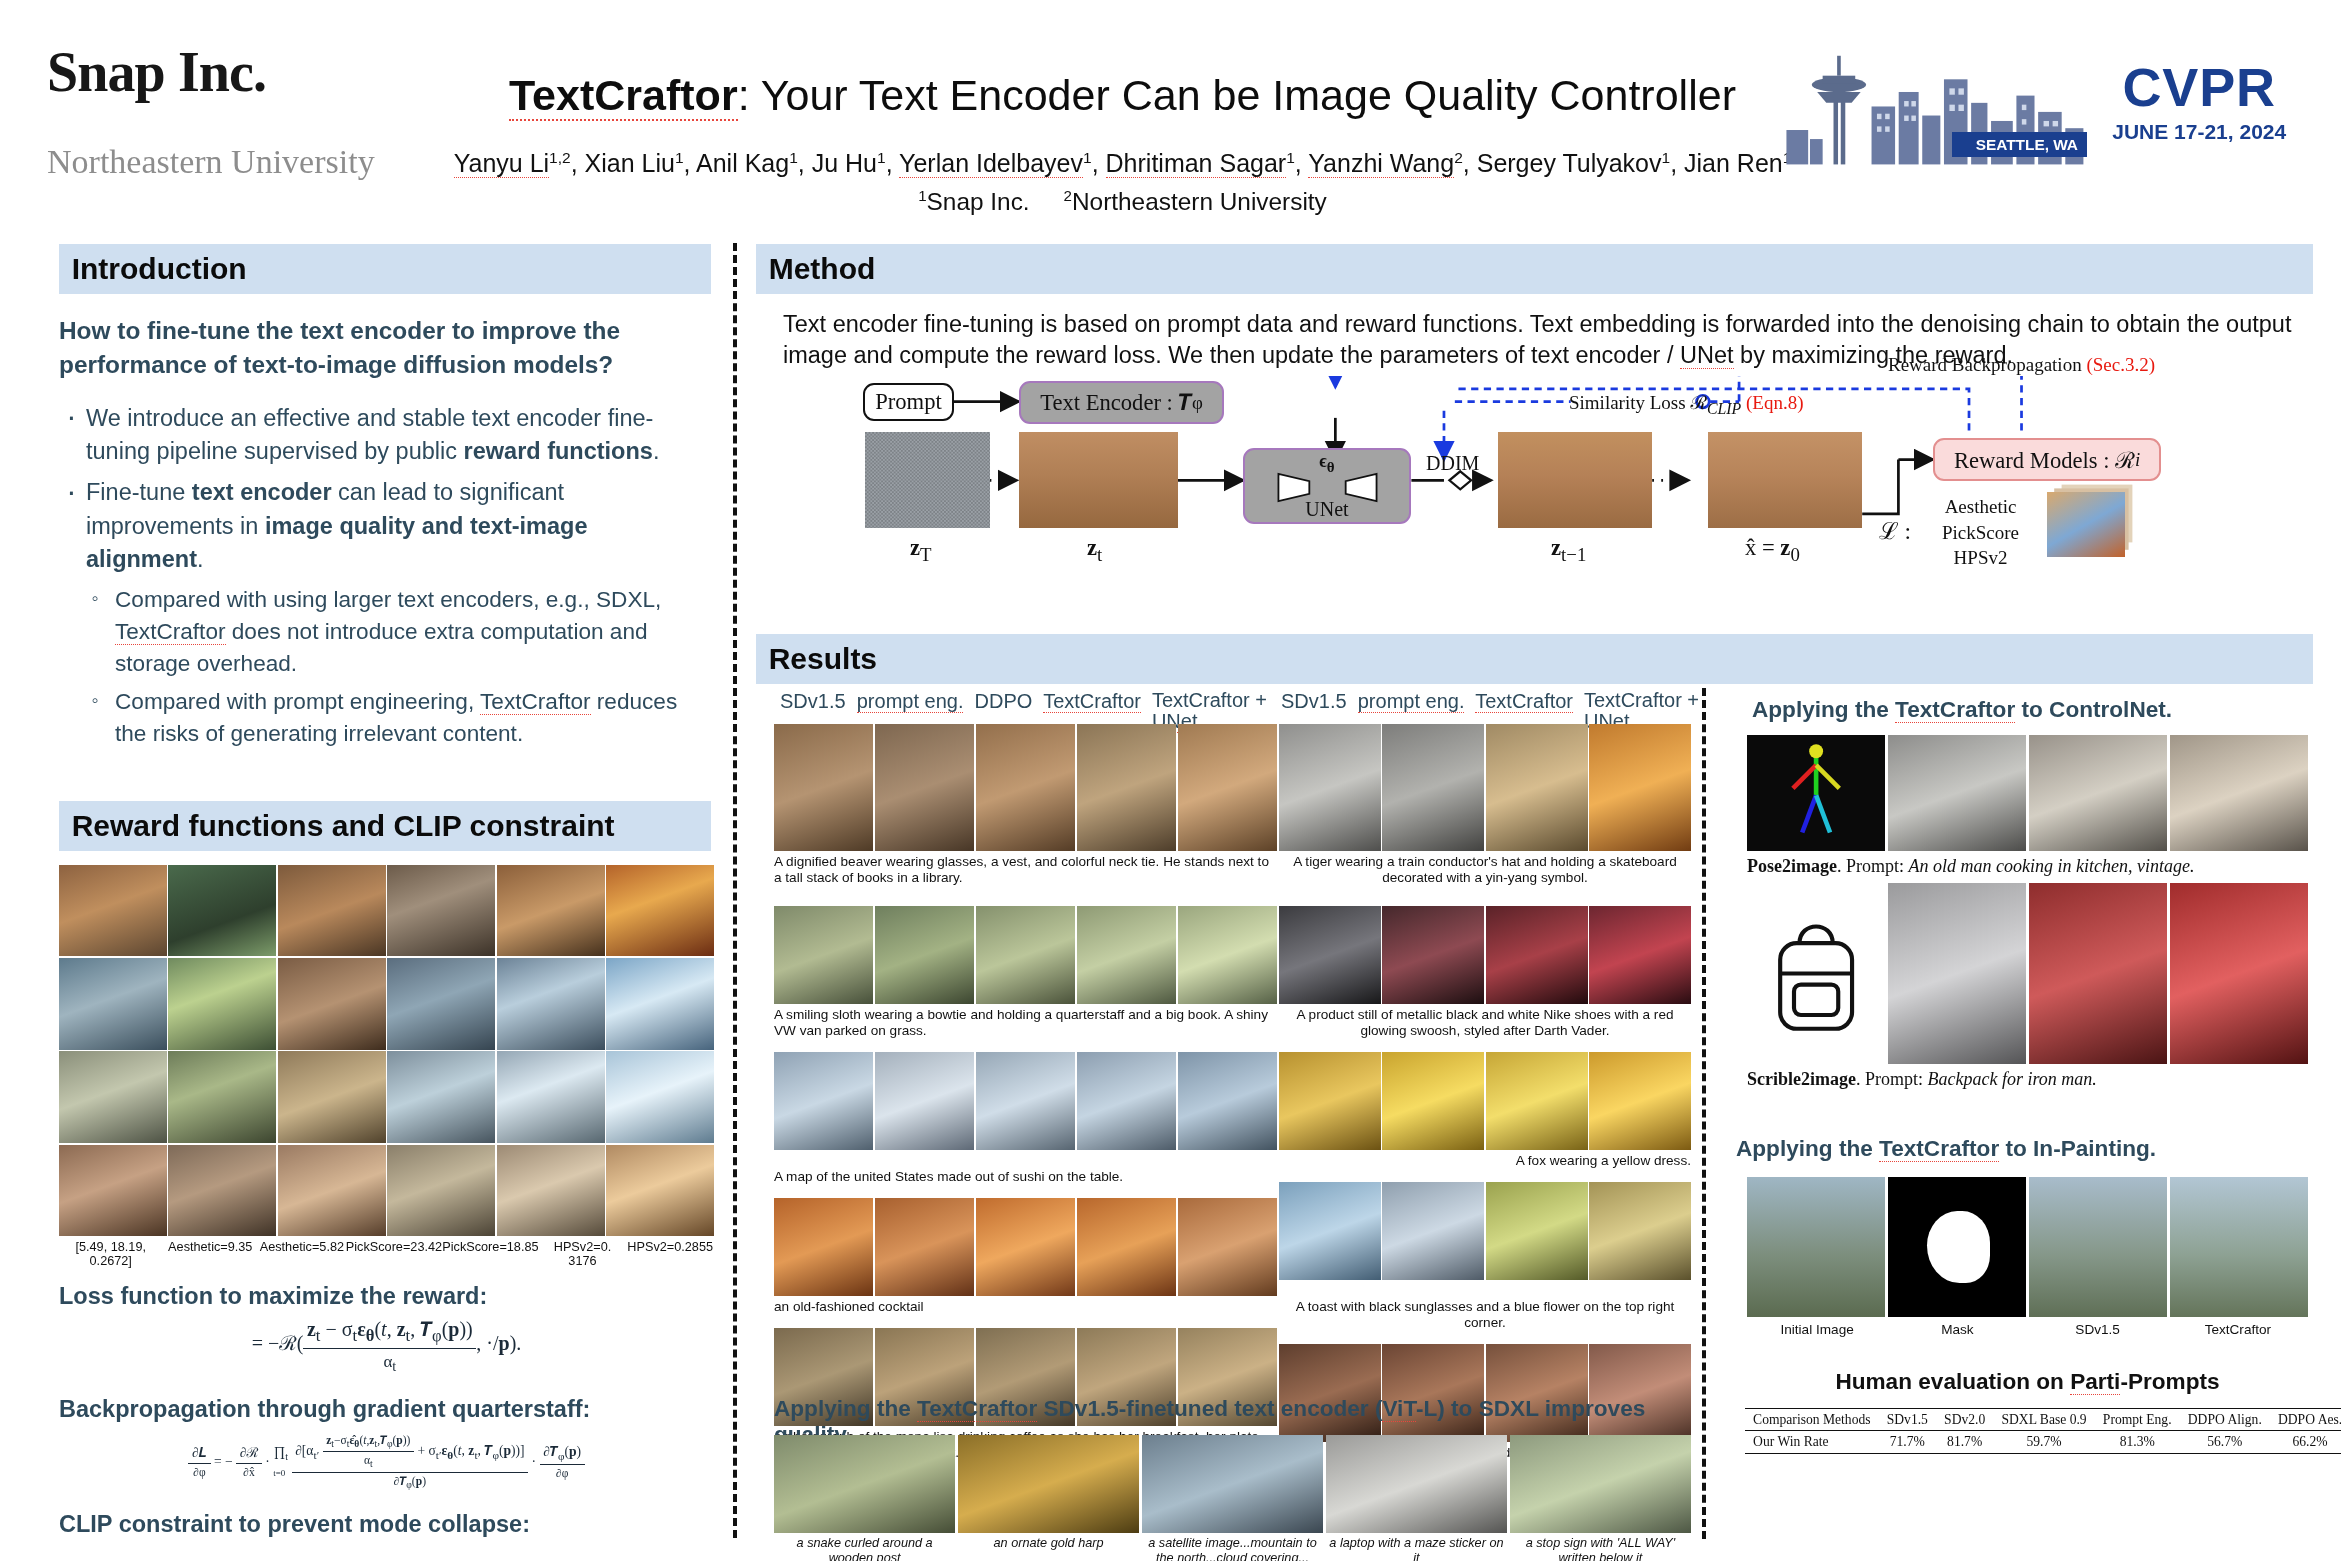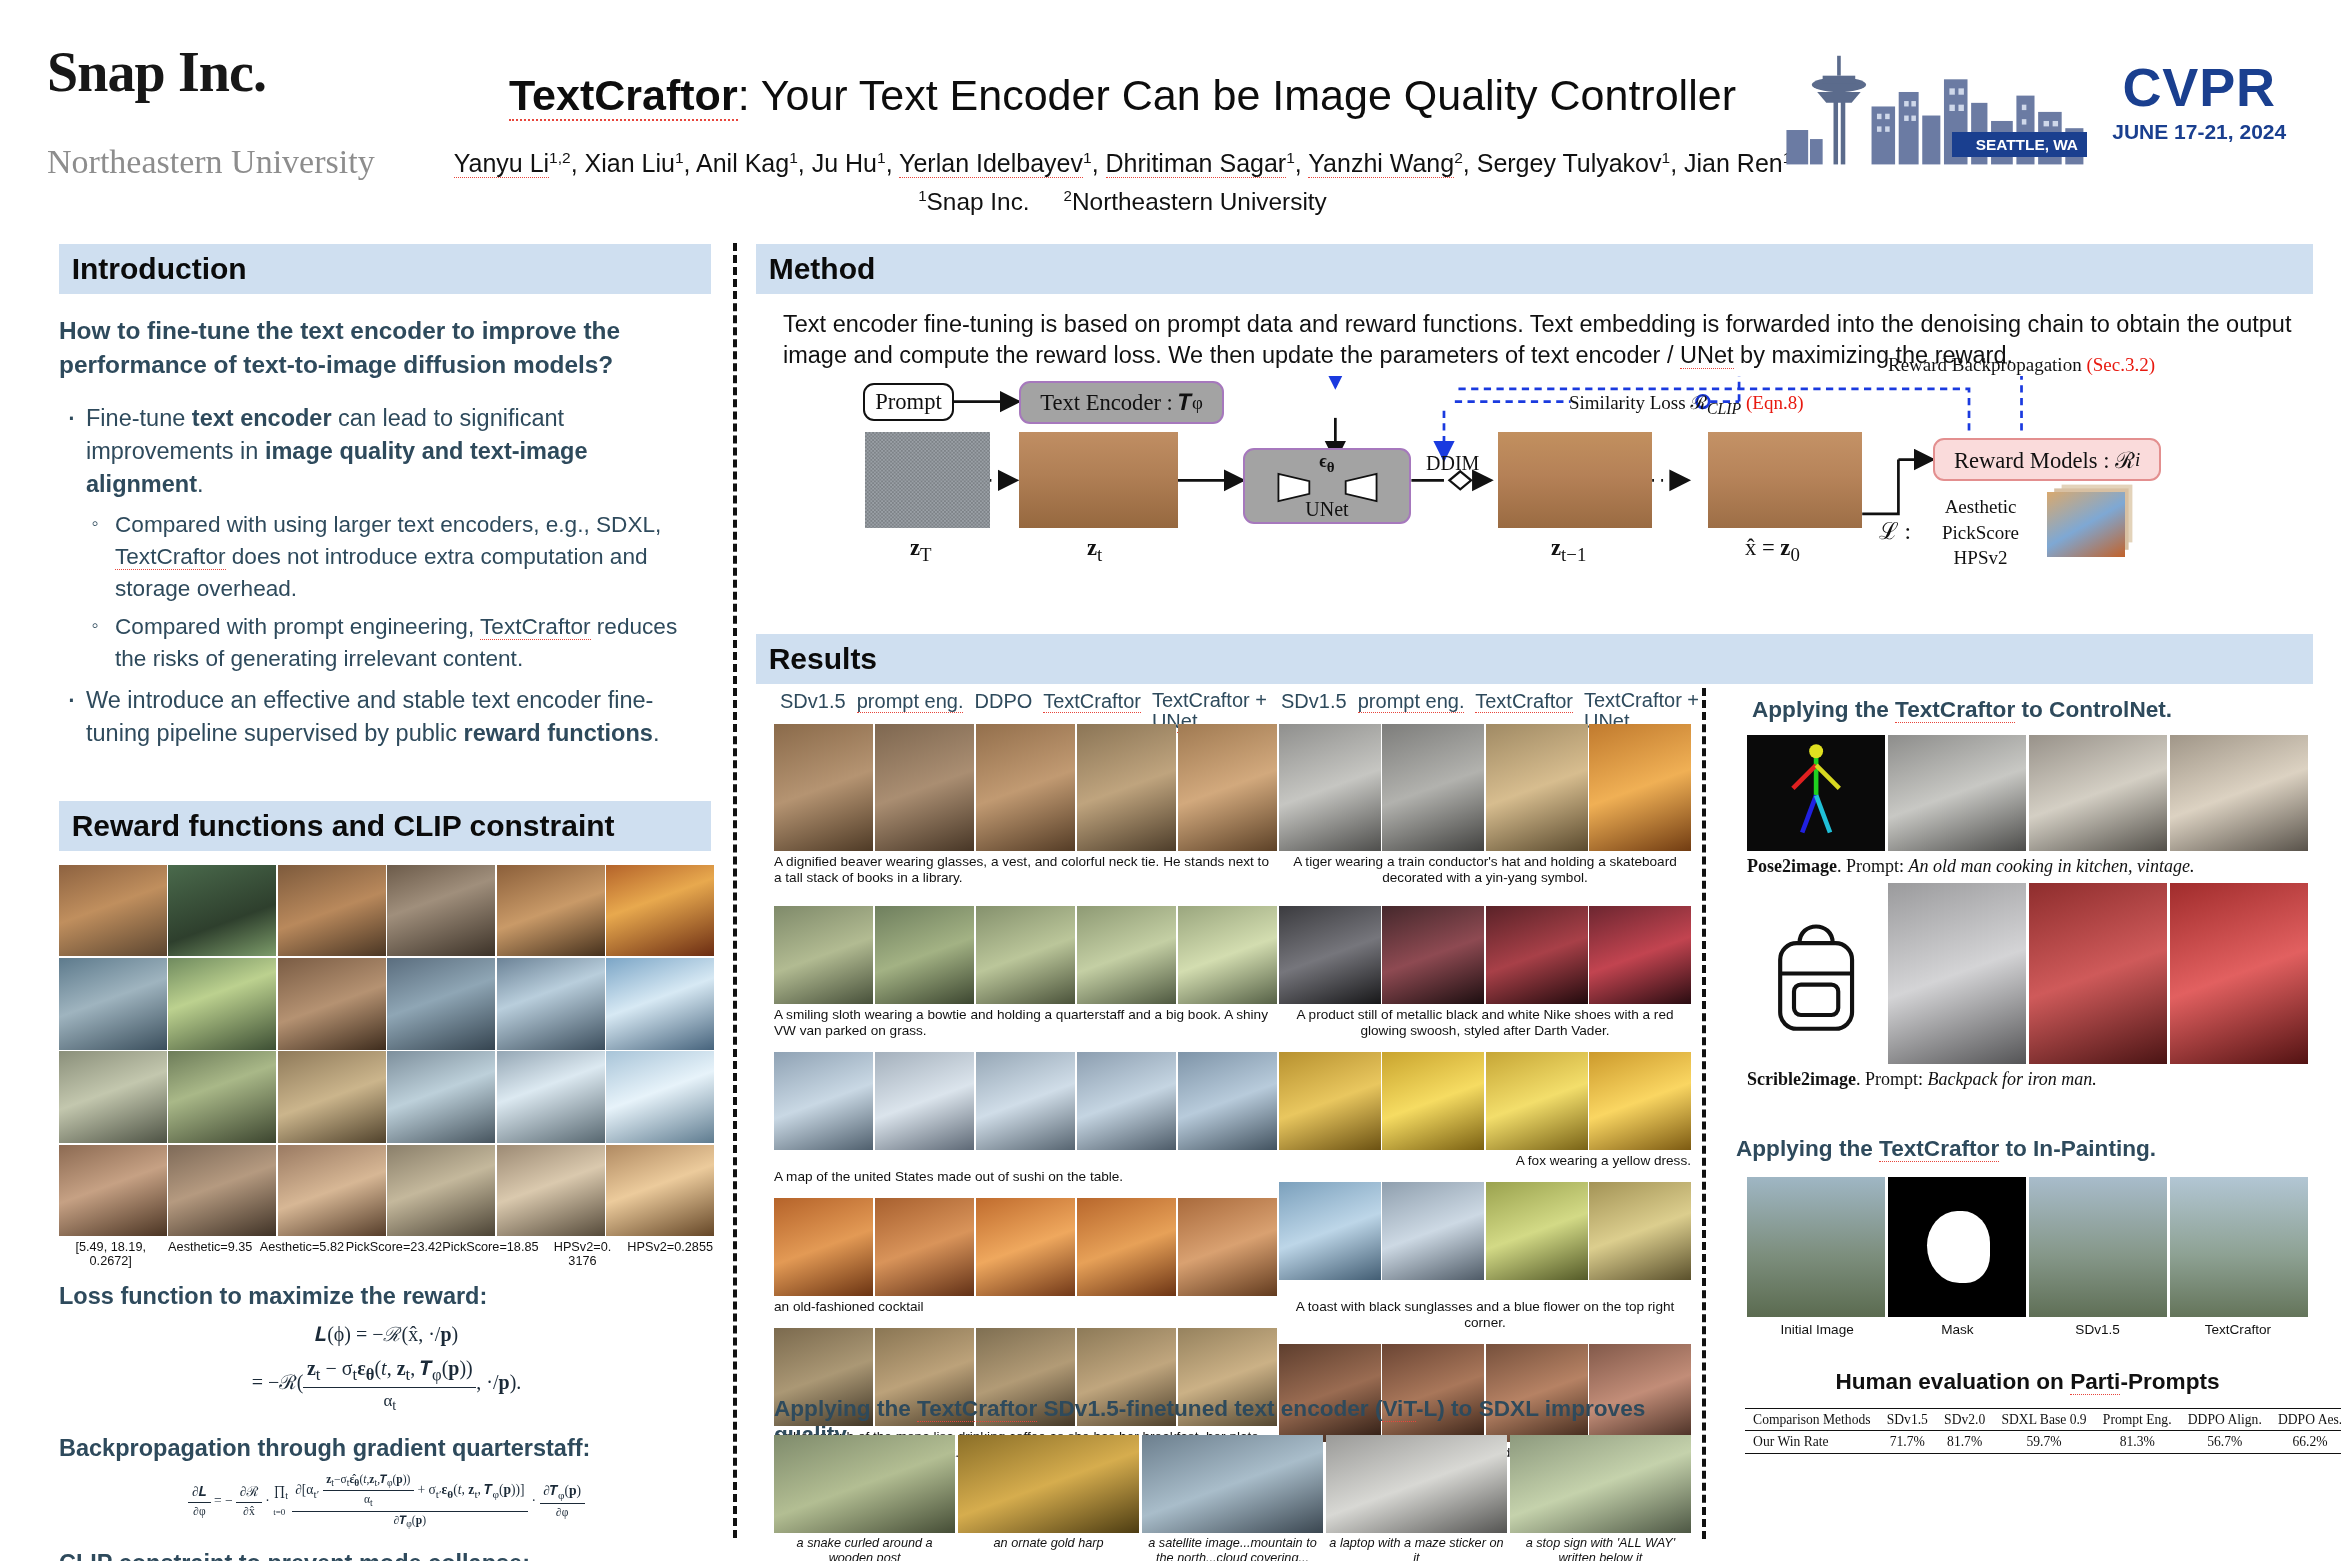--- a/index.html
+++ b/index.html
@@ -252,28 +252,28 @@
 
   <div class="vsep" style="left:733px; top:243px; height:1295px;"></div>
   <div class="vsep" style="left:1702px; top:688px; height:851px;"></div>
 
   <div class="col-left">
     <div class="sec-head">Introduction</div>
     <div class="q-text">How to fine-tune the text encoder to improve the performance of text-to-image diffusion models?</div>
 
     <ul class="bul">
       <li>
+        We introduce an effective and stable text encoder fine-tuning pipeline supervised by public <span class="bb">reward functions</span>.
+      </li>
+      <li>
         Fine-tune <span class="bb">text encoder</span> can lead to significant improvements in <span class="bb">image quality and text-image alignment</span>.
         <ul class="sub">
           <li>Compared with using larger text encoders, e.g., SDXL, <span class="red-u">TextCraftor</span> does not introduce extra computation and storage overhead.</li>
           <li>Compared with prompt engineering, <span class="red-u">TextCraftor</span> reduces the risks of generating irrelevant content.</li>
         </ul>
-      </li>
-      <li>
-        We introduce an effective and stable text encoder fine-tuning pipeline supervised by public <span class="bb">reward functions</span>.
       </li>
     </ul>
 
     <div class="sec-head" style="margin-top:51px;">Reward functions and CLIP constraint</div>
   </div>
 
   <div class="rgrid">
     <div class="rcell" style="background:linear-gradient(160deg,#8d6240,#c08f5e 45%,#5b4530);"></div>
     <div class="rcell" style="background:linear-gradient(160deg,#4a6a4c,#2e3f2d 60%,#7d9c6a);"></div>
     <div class="rcell" style="background:linear-gradient(160deg,#7d5a3c,#b9895c 50%,#4a3624);"></div>
@@ -308,23 +308,20 @@
     <span style="width:109px;">Aesthetic=9.35</span>
     <span style="width:100px;">Aesthetic=5.82</span>
     <span style="width:110px;">PickScore=23.42</span>
     <span style="width:110px;">PickScore=18.85</span>
     <span style="width:100px;">HPSv2=0. 3176</span>
     <span style="width:100px;">HPSv2=0.2855</span>
   </div>
 
   <div style="position:absolute; left:59px; top:1267px; width:655px;">
     <div class="eq-head">Loss function to maximize the reward:</div>
-    <div class="eq">
-      𝑳(ϕ) = −ℛ(x̂, ·/<b>p</b>)
-    </div>
     <div class="eq" style="margin-top:3.6px;">
       = −ℛ(<span class="frac"><span class="num"><b>z</b><sub>t</sub> − σ<sub>t</sub><b>ε</b><sub><b>θ</b></sub>(<i class="mi">t</i>, <b>z</b><sub>t</sub>, 𝑻<sub>φ</sub>(<b>p</b>))</span><span class="den">α<sub>t</sub></span></span>, ·/<b>p</b>).
     </div>
 
     <div class="eq-head" style="margin-top:18px;">Backpropagation through gradient quarterstaff:</div>
     <div class="eq eq-small">
       <span class="frac"><span class="num">∂𝑳</span><span class="den">∂φ</span></span>
       = − <span class="frac"><span class="num">∂ℛ</span><span class="den">∂x̂</span></span> ·
       <span style="display:inline-block; text-align:center; vertical-align:middle;">∏<br><span style="font-size:9px;">t=0</span></span><sup style="font-size:10px;">t</sup>
       <span class="frac"><span class="num">∂[α<sub>t′</sub> <span class="frac"><span class="num" style="font-size:0.85em;"><b>z</b><sub>t</sub>−σ<sub>t</sub><b>ε̂</b><sub><b>θ</b></sub>(<i class="mi">t</i>,<b>z</b><sub>t</sub>,𝑻<sub>φ</sub>(<b>p</b>))</span><span class="den">α<sub>t</sub></span></span> + σ<sub>t′</sub><b>ε</b><sub><b>θ</b></sub>(<i class="mi">t</i>, <b>z</b><sub>t</sub>, 𝑻<sub>φ</sub>(<b>p</b>))]</span><span class="den">∂𝑻<sub>φ</sub>(<b>p</b>)</span></span>

